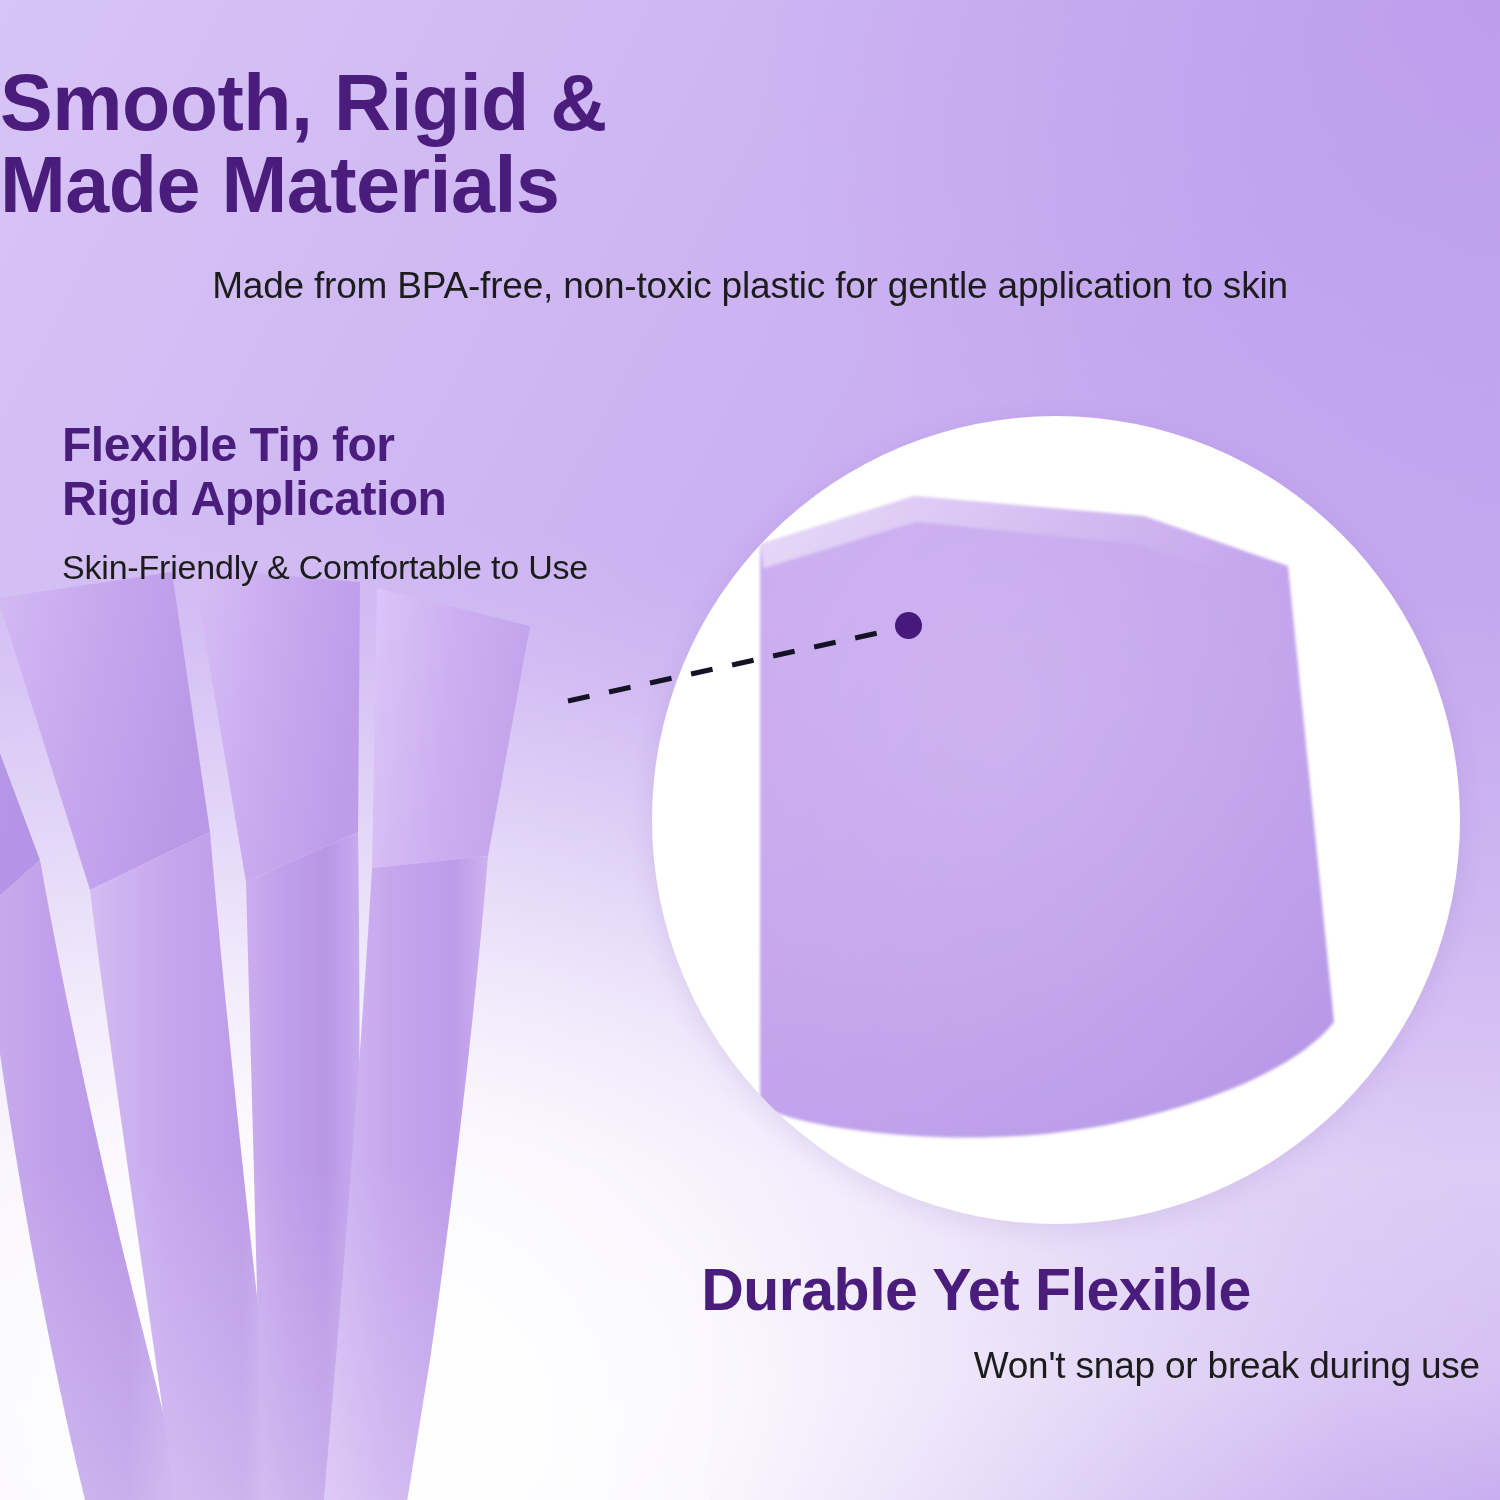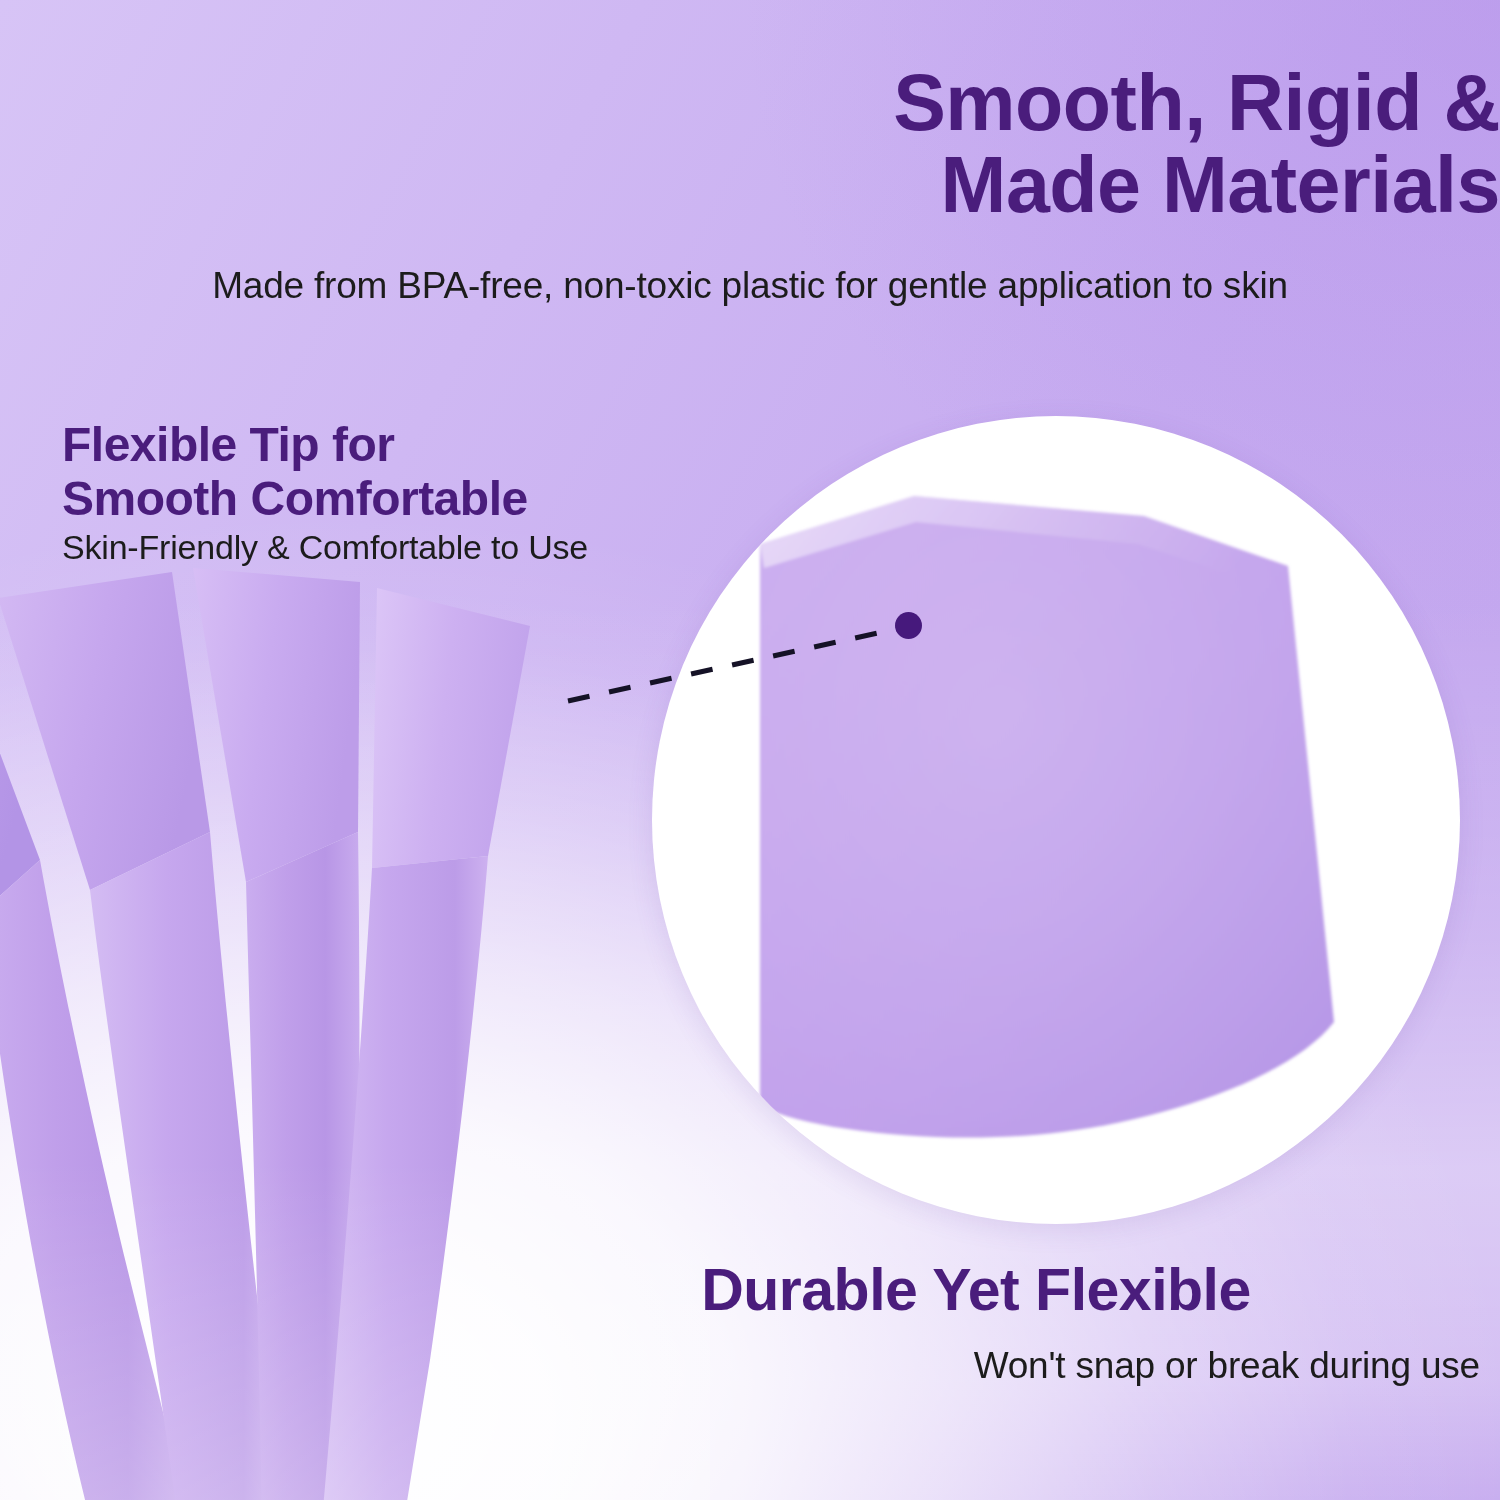--- a/index.html
+++ b/index.html
@@ -63,21 +63,21 @@
   }
   .sub {
     color: #1c1c1c;
     font-weight: normal;
   }
 
   #main-title {
     top: 62px;
     left: 0;
     width: 1500px;
-    text-align: right;
+    text-align: left;
     font-size: 79px;
     line-height: 1.04;
   }
   #main-subtitle {
     top: 265px;
     left: 0;
     width: 1500px;
     text-align: center;
     font-size: 37px;
     letter-spacing: -0.2px;
@@ -85,21 +85,21 @@
 
   #feature1-title {
     top: 418px;
     left: 62px;
     width: 700px;
     text-align: left;
     font-size: 48px;
     line-height: 1.12;
   }
   #feature1-sub {
-    top: 528px;
+    top: 548px;
     left: 62px;
     width: 760px;
     text-align: left;
     font-size: 34px;
     letter-spacing: -0.2px;
   }
 
   #feature2-title {
     top: 1258px;
     left: 496px;
@@ -268,21 +268,21 @@
 
   <div class="txt headline" id="main-title">
     <div>Smooth, Rigid &amp;</div>
     <div>Made Materials</div>
   </div>
 
   <div class="txt sub" id="main-subtitle">Made from BPA-free, non-toxic plastic for gentle application to skin</div>
 
   <div class="txt headline" id="feature1-title">
     <div>Flexible Tip for</div>
-    <div>Smooth Comfortable</div>
+    <div>Rigid Application</div>
   </div>
 
   <div class="txt sub" id="feature1-sub">Skin-Friendly &amp; Comfortable to Use</div>
 
   <div class="txt headline" id="feature2-title">Durable Yet Flexible</div>
   <div class="txt sub" id="feature2-sub">Won't snap or break during use</div>
 
 </div>
 
 </body></html>

